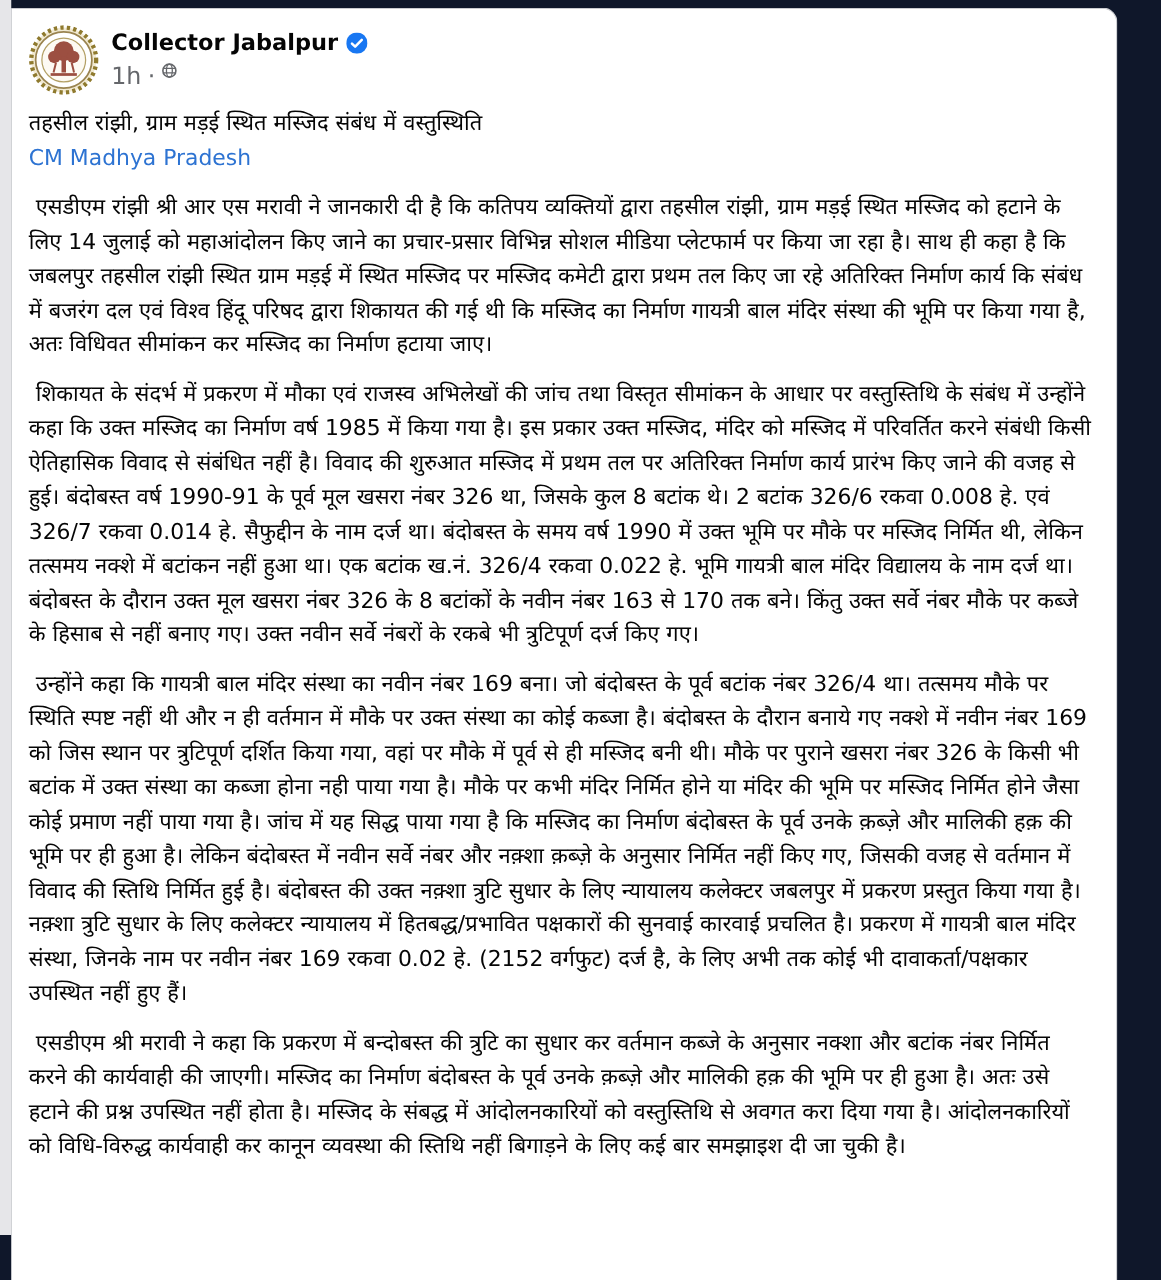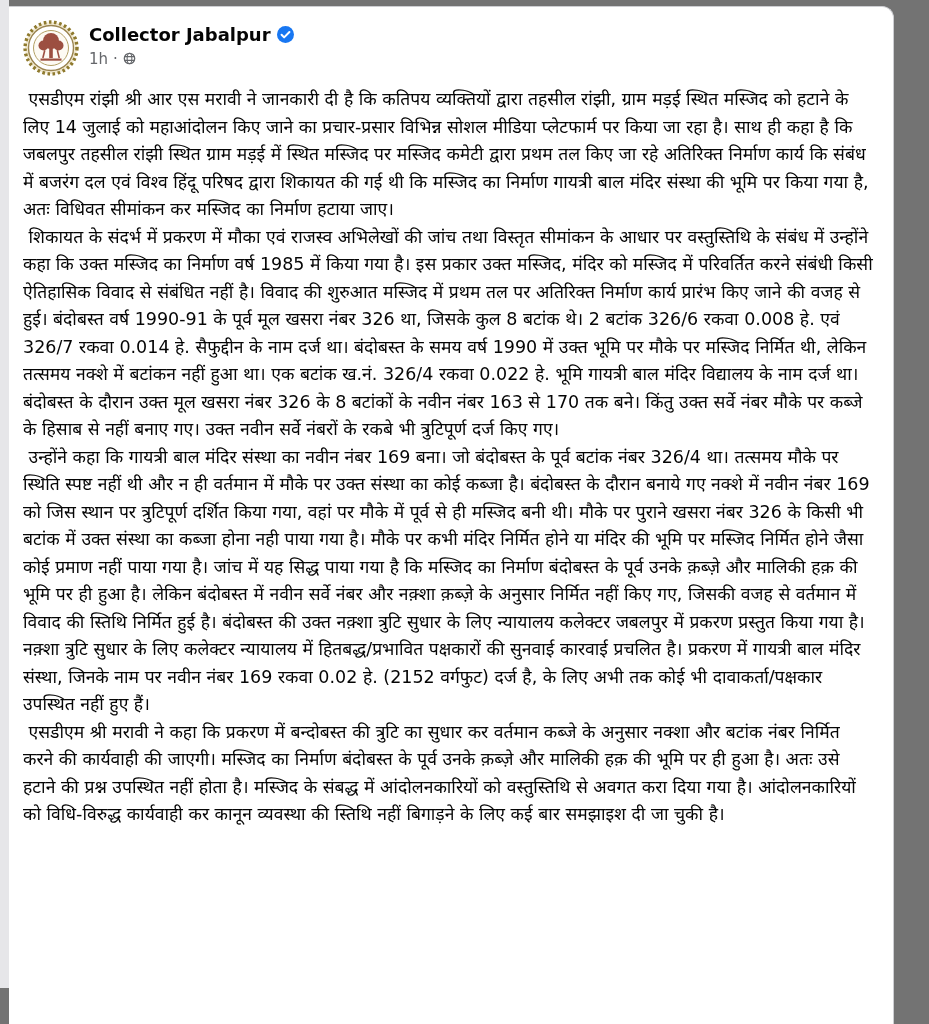--- a/index.html
+++ b/index.html
@@ -6,38 +6,38 @@
     --accent_blue:#1877f2;
     --link:#2d73d2;
     --muted:#65676b;
     --text:#050505;
     --border:#cdced2;
     --gutter:#e6e6e9;
   }
   *{margin:0;padding:0;box-sizing:border-box;}
   html,body{width:929px;height:1024px;overflow:hidden;background:#ffffff;
     font-family:"DejaVu Sans","Liberation Sans",sans-serif;color:var(--text);}
-  .viewport{position:relative;width:929px;height:1024px;overflow:hidden;background:#737373;}
+  .viewport{position:relative;width:929px;height:1024px;overflow:hidden;background:#0f172a;}
   .left-gutter{position:absolute;left:0;top:0;width:9px;height:988px;background:var(--gutter);}
   .post-card{position:absolute;left:9px;top:6px;width:885px;height:1100px;background:#fff;
     border-top:1px solid var(--border);border-right:1px solid var(--border);
     border-top-right-radius:12px;}
   .post-header{display:flex;align-items:flex-start;padding:13px 16px 2px 14px;}
   .avatar{width:56px;height:56px;border-radius:50%;flex:0 0 56px;cursor:pointer;}
   .header-text{margin-left:10px;padding-top:4px;}
   .author-row{display:flex;align-items:center;gap:6px;}
   .author-name{font-size:18px;font-weight:700;color:var(--text);line-height:1.2;cursor:pointer;}
   .badge{width:17px;height:17px;display:inline-block;}
-  .meta-row{display:flex;align-items:center;gap:5px;margin-top:4px;
-    font-size:15px;color:var(--muted);cursor:pointer;}
+  .meta-row{display:flex;gap:5px;margin-top:4px;
+    font-size:19px;color:var(--muted);cursor:pointer;}
   .globe{width:13px;height:13px;display:inline-block;}
   .post-body{padding:8px 20px 14px 14px;font-size:17.5px;line-height:27.5px;color:var(--text);}
   .title-line{white-space:pre-wrap;}
   .link-line{color:var(--link);cursor:pointer;}
-  .para{white-space:pre-wrap;}
+  .para{white-space:pre-wrap;margin-top:12px;}
 </style>
 </head>
 <body>
 
 <div class="viewport">
   <div class="left-gutter"></div>
 
   <div class="post-card">
 
     <div class="post-header">
@@ -69,20 +69,22 @@
           <svg class="globe" viewBox="0 0 16 16">
             <circle cx="8" cy="8" r="6.4" fill="none" stroke="#65676b" stroke-width="1.6"></circle>
             <ellipse cx="8" cy="8" rx="2.9" ry="6.4" fill="none" stroke="#65676b" stroke-width="1.3"></ellipse>
             <path d="M2 5.7h12 M2 10.3h12" stroke="#65676b" stroke-width="1.3" fill="none"></path>
           </svg>
         </div>
       </div>
     </div>
 
     <div class="post-body">
+      <div class="title-line">तहसील रांझी, ग्राम मड़ई स्थित मस्जिद संबंध में वस्तुस्थिति</div>
+      <div class="link-line">CM Madhya Pradesh</div>
       <div class="para"> एसडीएम रांझी श्री आर एस मरावी ने जानकारी दी है कि कतिपय व्यक्तियों द्वारा तहसील रांझी, ग्राम मड़ई स्थित मस्जिद को हटाने के लिए 14 जुलाई को महाआंदोलन किए जाने का प्रचार-प्रसार विभिन्न सोशल मीडिया प्लेटफार्म पर किया जा रहा है। साथ ही कहा है कि जबलपुर तहसील रांझी स्थित ग्राम मड़ई में स्थित मस्जिद पर मस्जिद कमेटी द्वारा प्रथम तल किए जा रहे अतिरिक्त निर्माण कार्य कि संबंध में बजरंग दल एवं विश्व हिंदू परिषद द्वारा शिकायत की गई थी कि मस्जिद का निर्माण गायत्री बाल मंदिर संस्था की भूमि पर किया गया है, अतः विधिवत सीमांकन कर मस्जिद का निर्माण हटाया जाए।</div>
       <div class="para"> शिकायत के संदर्भ में प्रकरण में मौका एवं राजस्व अभिलेखों की जांच तथा विस्तृत सीमांकन के आधार पर वस्तुस्तिथि के संबंध में उन्होंने कहा कि उक्त मस्जिद का निर्माण वर्ष 1985 में किया गया है। इस प्रकार उक्त मस्जिद, मंदिर को मस्जिद में परिवर्तित करने संबंधी किसी ऐतिहासिक विवाद से संबंधित नहीं है। विवाद की शुरुआत मस्जिद में प्रथम तल पर अतिरिक्त निर्माण कार्य प्रारंभ किए जाने की वजह से हुई। बंदोबस्त वर्ष 1990-91 के पूर्व मूल खसरा नंबर 326 था, जिसके कुल 8 बटांक थे। 2 बटांक 326/6 रकवा 0.008 हे. एवं 326/7 रकवा 0.014 हे. सैफुद्दीन के नाम दर्ज था। बंदोबस्त के समय वर्ष 1990 में उक्त भूमि पर मौके पर मस्जिद निर्मित थी, लेकिन तत्समय नक्शे में बटांकन नहीं हुआ था। एक बटांक ख.नं. 326/4 रकवा 0.022 हे. भूमि गायत्री बाल मंदिर विद्यालय के नाम दर्ज था। बंदोबस्त के दौरान उक्त मूल खसरा नंबर 326 के 8 बटांकों के नवीन नंबर 163 से 170 तक बने। किंतु उक्त सर्वे नंबर मौके पर कब्जे के हिसाब से नहीं बनाए गए। उक्त नवीन सर्वे नंबरों के रकबे भी त्रुटिपूर्ण दर्ज किए गए।</div>
       <div class="para"> उन्होंने कहा कि गायत्री बाल मंदिर संस्था का नवीन नंबर 169 बना। जो बंदोबस्त के पूर्व बटांक नंबर 326/4 था। तत्समय मौके पर स्थिति स्पष्ट नहीं थी और न ही वर्तमान में मौके पर उक्त संस्था का कोई कब्जा है। बंदोबस्त के दौरान बनाये गए नक्शे में नवीन नंबर 169 को जिस स्थान पर त्रुटिपूर्ण दर्शित किया गया, वहां पर मौके में पूर्व से ही मस्जिद बनी थी। मौके पर पुराने खसरा नंबर 326 के किसी भी बटांक में उक्त संस्था का कब्जा होना नही पाया गया है। मौके पर कभी मंदिर निर्मित होने या मंदिर की भूमि पर मस्जिद निर्मित होने जैसा कोई प्रमाण नहीं पाया गया है। जांच में यह सिद्ध पाया गया है कि मस्जिद का निर्माण बंदोबस्त के पूर्व उनके क़ब्ज़े और मालिकी हक़ की भूमि पर ही हुआ है। लेकिन बंदोबस्त में नवीन सर्वे नंबर और नक़्शा क़ब्ज़े के अनुसार निर्मित नहीं किए गए, जिसकी वजह से वर्तमान में विवाद की स्तिथि निर्मित हुई है। बंदोबस्त की उक्त नक़्शा त्रुटि सुधार के लिए न्यायालय कलेक्टर जबलपुर में प्रकरण प्रस्तुत किया गया है। नक़्शा त्रुटि सुधार के लिए कलेक्टर न्यायालय में हितबद्ध/प्रभावित पक्षकारों की सुनवाई कारवाई प्रचलित है। प्रकरण में गायत्री बाल मंदिर संस्था, जिनके नाम पर नवीन नंबर 169 रकवा 0.02 हे. (2152 वर्गफुट) दर्ज है, के लिए अभी तक कोई भी दावाकर्ता/पक्षकार उपस्थित नहीं हुए हैं।</div>
       <div class="para"> एसडीएम श्री मरावी ने कहा कि प्रकरण में बन्दोबस्त की त्रुटि का सुधार कर वर्तमान कब्जे के अनुसार नक्शा और बटांक नंबर निर्मित करने की कार्यवाही की जाएगी। मस्जिद का निर्माण बंदोबस्त के पूर्व उनके क़ब्ज़े और मालिकी हक़ की भूमि पर ही हुआ है। अतः उसे हटाने की प्रश्न उपस्थित नहीं होता है। मस्जिद के संबद्ध में आंदोलनकारियों को वस्तुस्तिथि से अवगत करा दिया गया है। आंदोलनकारियों को विधि-विरुद्ध कार्यवाही कर कानून व्यवस्था की स्तिथि नहीं बिगाड़ने के लिए कई बार समझाइश दी जा चुकी है।</div>
     </div>
 
   </div>
 </div>
 
 </body></html>

